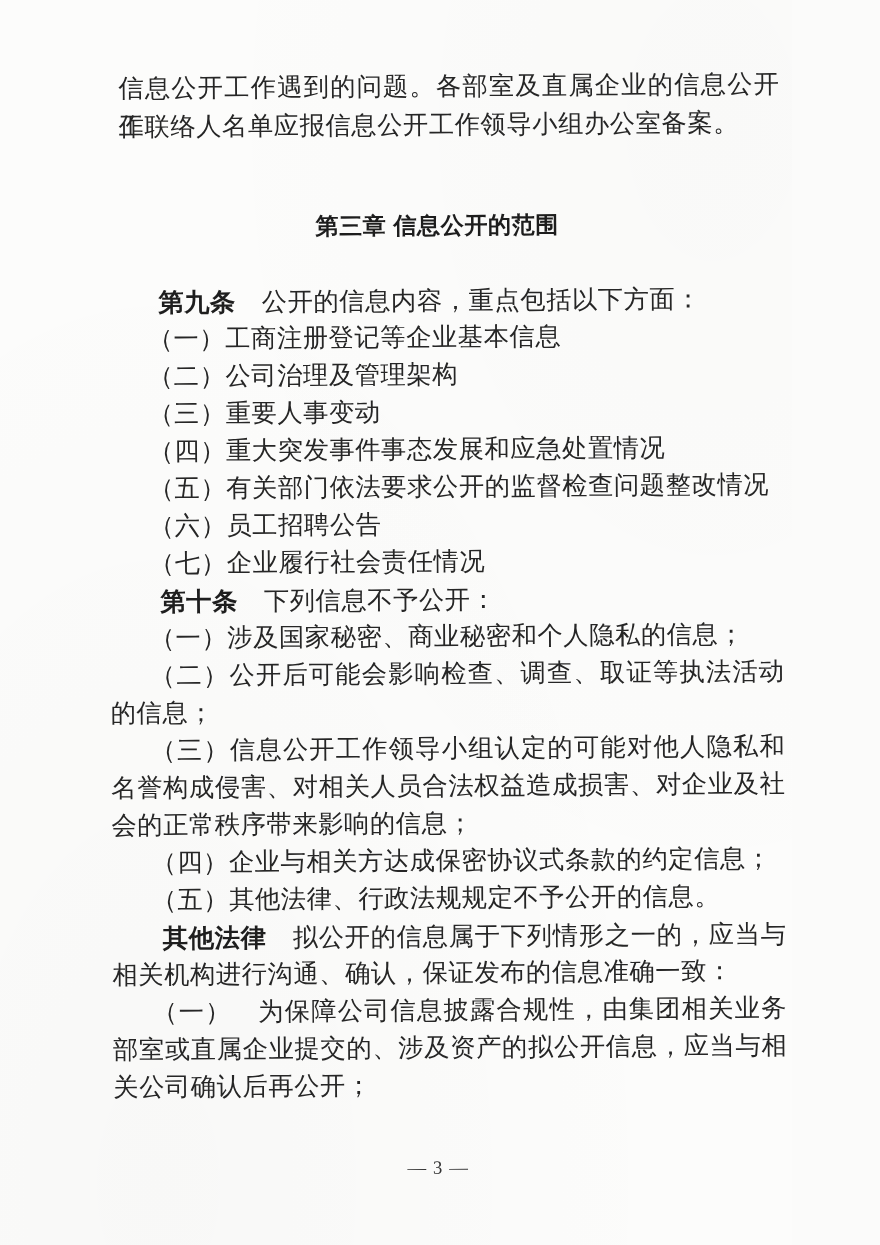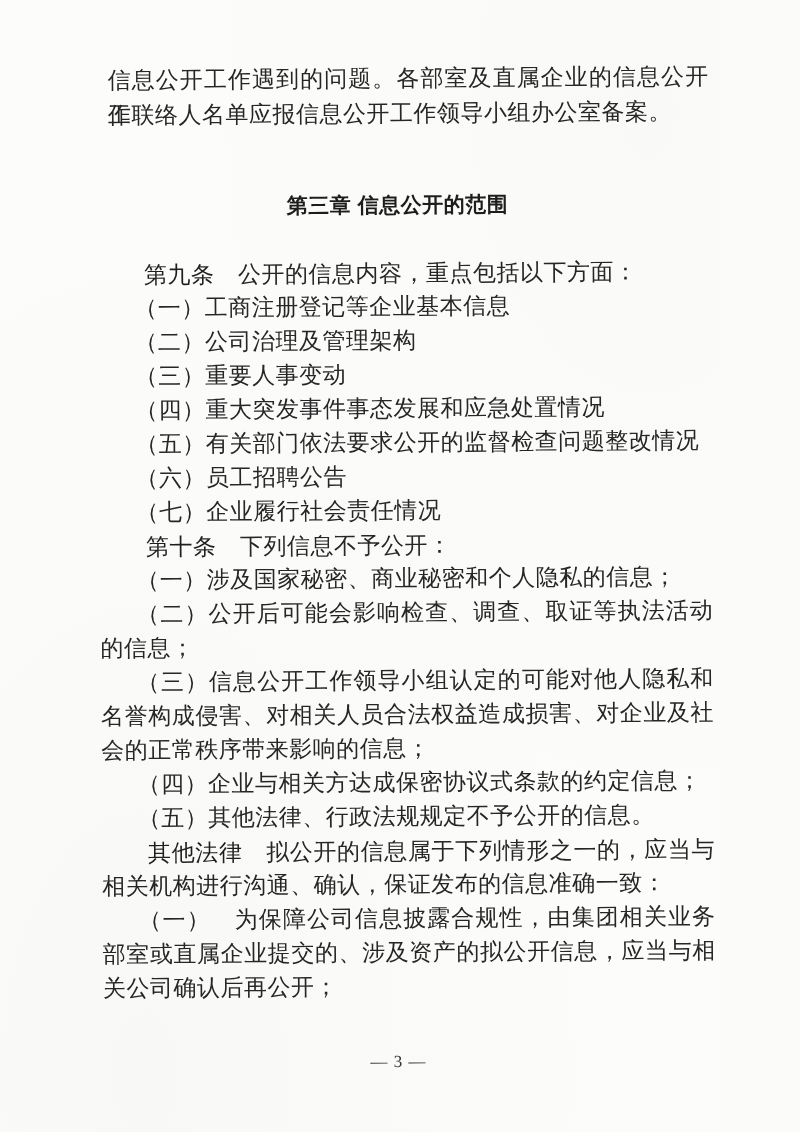--- a/index.html
+++ b/index.html
@@ -83,21 +83,21 @@
   .line.j {
     text-align: justify;
     text-align-last: justify;
   }
 
   .ind-para { padding-left: 46px; }
   .ind-item { padding-left: 36px; }
 
   .lead {
     font-family: "Liberation Sans", sans-serif;
-    font-weight: 400;
+    font-weight: 700;
     color: #1e1e1e;
   }
 
   .page-number {
     position: absolute;
     left: 0;
     top: 1052px;
     width: 790px;
     text-align: center;
     font-size: 17px;

